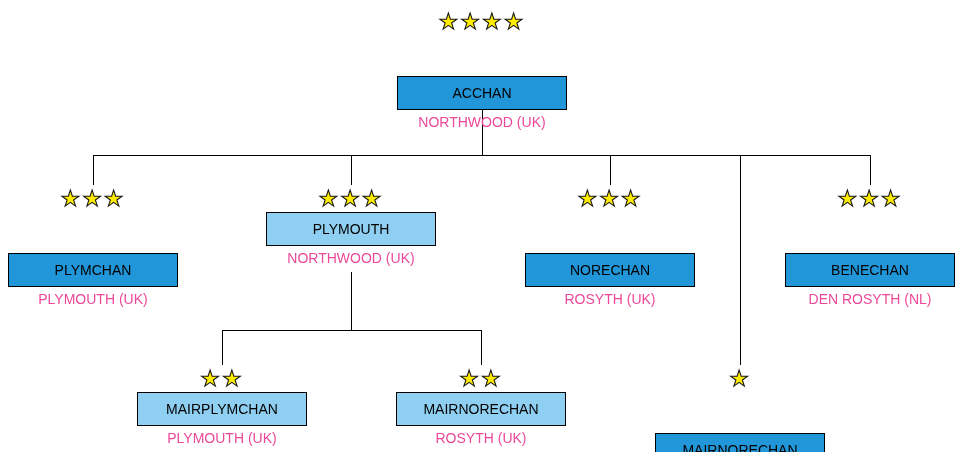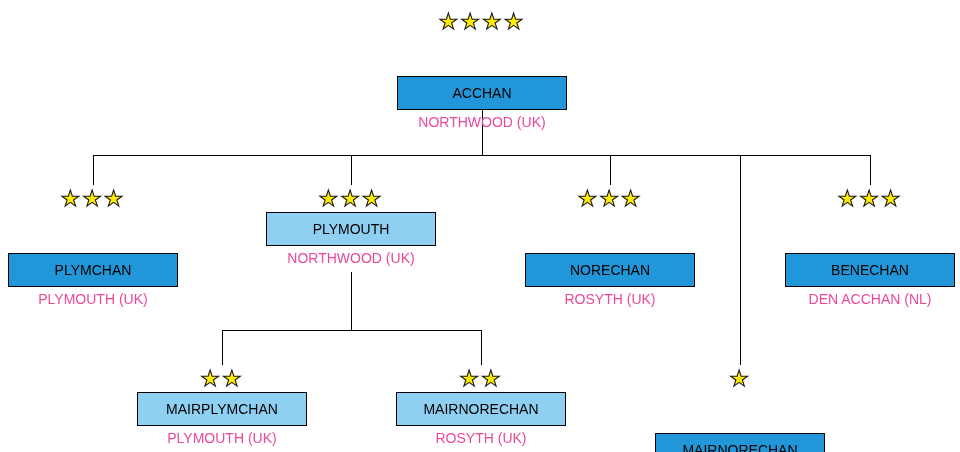--- a/index.html
+++ b/index.html
@@ -102,21 +102,21 @@
       <span>NORECHAN</span>
     </div>
     <div class="loc">ROSYTH (UK)</div>
   </div>
 
   <div class="node" style="left:785px; top:184px;">
     <div class="stars">★★★</div>
     <div class="box dark">
       <span>BENECHAN</span>
     </div>
-    <div class="loc">DEN ACCHAN (NL)</div>
+    <div class="loc">DEN ROSYTH (NL)</div>
   </div>
 
   <div class="node" style="left:137px; top:364px;">
     <div class="stars">★★</div>
     <div class="box light">
       <span>MAIRPLYMCHAN</span>
     </div>
     <div class="loc">PLYMOUTH (UK)</div>
   </div>
 

